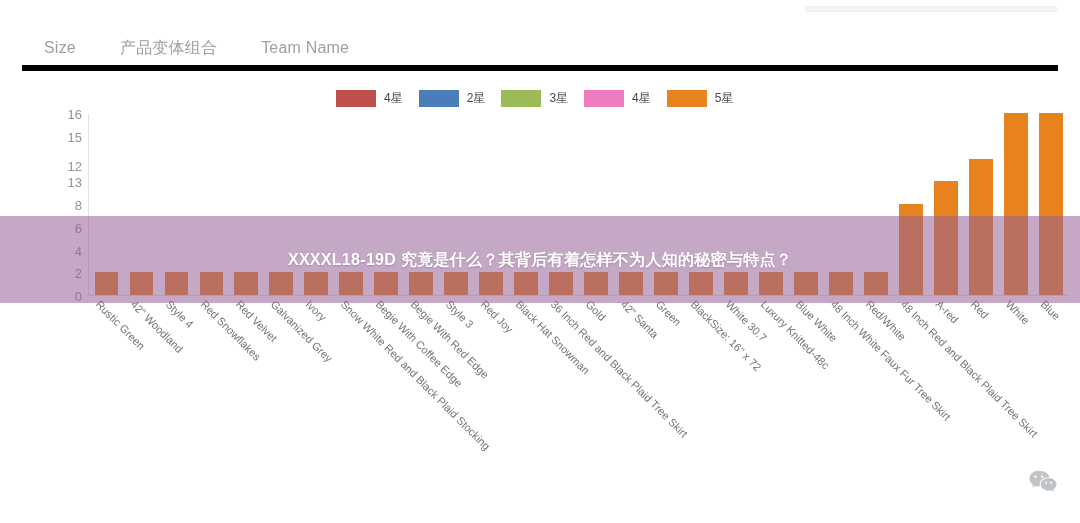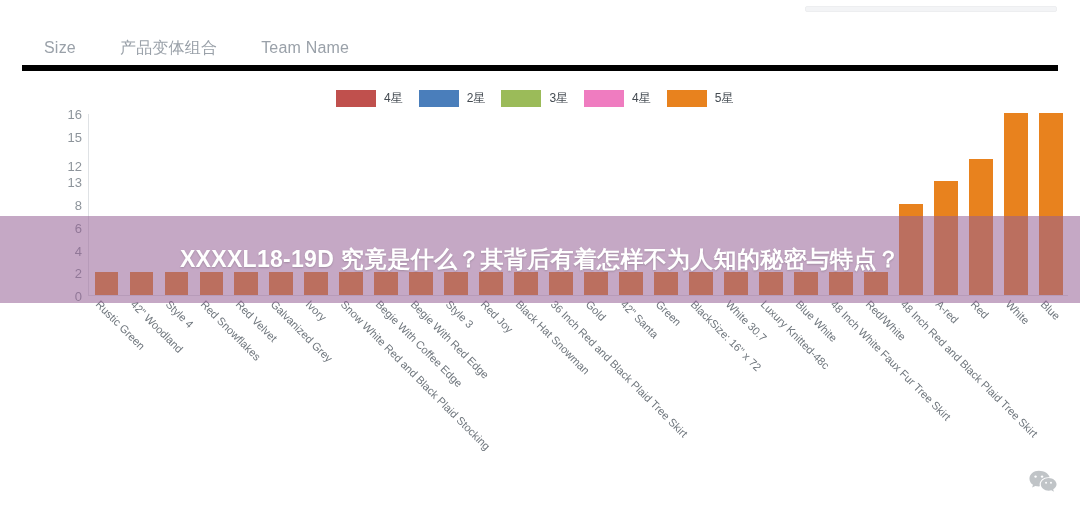--- a/index.html
+++ b/index.html
@@ -86,21 +86,21 @@
   }
   .overlay-ghost {
     position: absolute; left: 0; right: 0; top: 32px;
     text-align: center;
     font-size: 30px; font-weight: bold; color: rgba(255,255,255,0.30);
     letter-spacing: 1px; white-space: nowrap;
   }
   .overlay-title {
     position: relative; z-index: 2;
     text-align: center; color: #ffffff; font-weight: bold;
-    font-size: 23px; line-height: 1.5; letter-spacing: .3px;
+    font-size: 16px; line-height: 1.5; letter-spacing: .3px;
     text-shadow: 0 1px 2px rgba(0,0,0,.18);
     padding: 0 40px;
   }
 
   
   .watermark {
     position: absolute; right: 22px; bottom: 28px;
     display: flex; align-items: center; gap: 10px;
     opacity: .55;
   }

